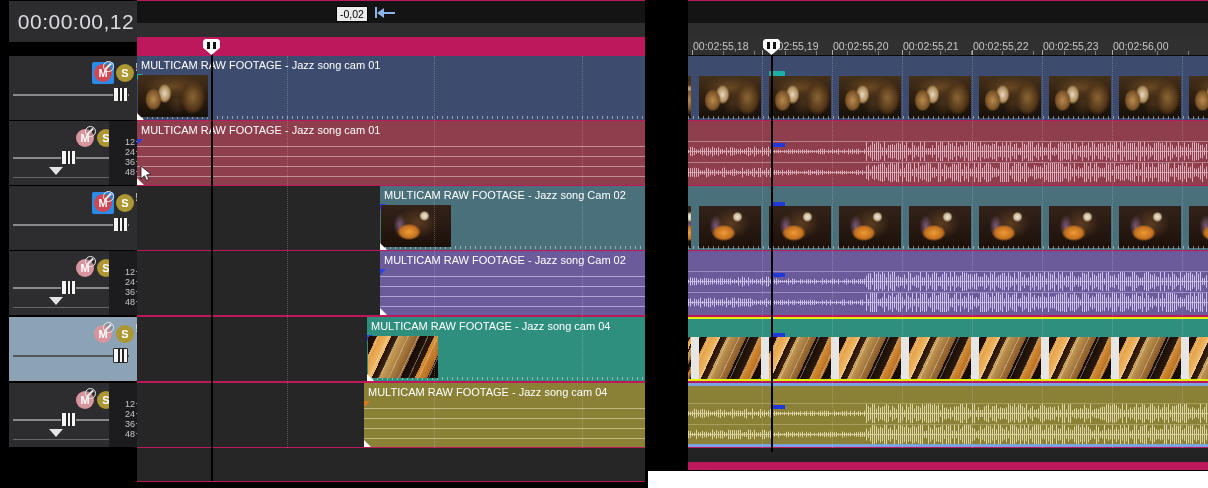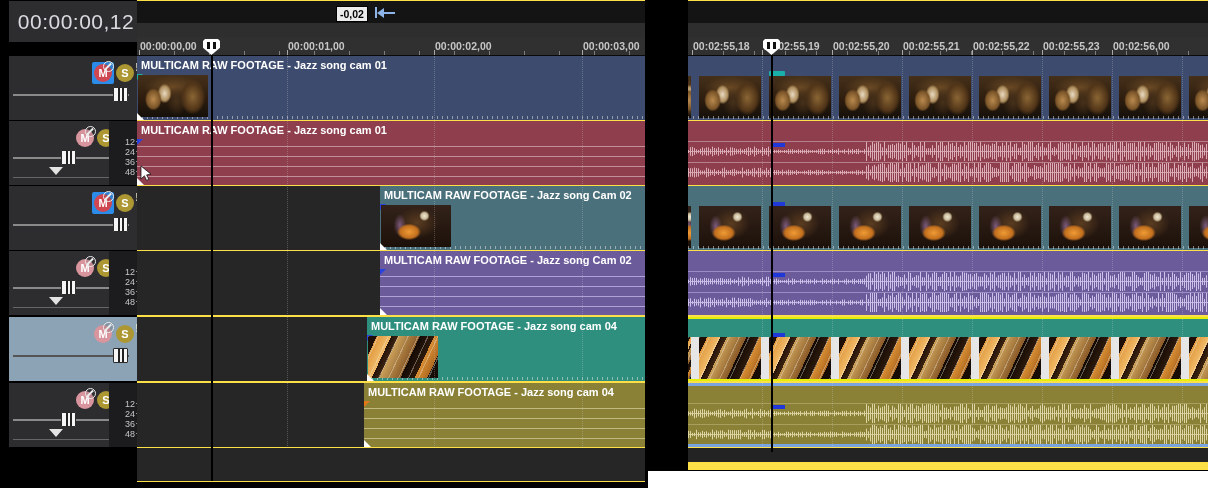--- a/index.html
+++ b/index.html
@@ -31,21 +31,21 @@
   .sl-line.thin{height:1px;background:#666;}
   .sl-handle{position:absolute;width:15px;height:15px;background:#f6f6f6;border:1px solid #2a2a2a;
              border-radius:1px;box-sizing:border-box;
              background-image:linear-gradient(to right,transparent 0 4px,#222 4px 6px,transparent 6px 8px,#222 8px 10px,transparent 10px);}
   .pan-tri{position:absolute;width:0;height:0;border-left:7px solid transparent;
            border-right:7px solid transparent;border-top:8px solid #e4e4e4;}
   .db-gutter{position:absolute;left:100px;top:0;width:34px;height:64px;background:#1c1c1f;}
   .db-row{position:absolute;left:0;width:26px;text-align:right;font-size:9px;color:#c6c6c6;line-height:10px;}
   .db-row::after{content:"";position:absolute;right:-5px;top:4px;width:4px;height:1px;background:#909090;}
   
-  .tl-panel{top:0;background:#fde047;overflow:hidden;font-weight:bold;}
+  .tl-panel{top:0;background:#be185d;overflow:hidden;}
   .markerbar-a{left:0;top:1px;height:22px;background:#141414;width:100%;}
   .markerbar-b{left:0;top:23px;height:14px;background:#2e2e2e;width:100%;}
   .ruler{left:0;top:37px;height:19px;background:#303030;border-bottom:1px solid #0a0a0a;width:100%;box-sizing:border-box;}
   .rlabel{position:absolute;top:3px;font-size:10.5px;color:#c6c6c6;white-space:nowrap;}
   .rtick{position:absolute;bottom:0;width:1px;height:5px;background:#a8a8a8;}
   .minorticks{position:absolute;left:0;bottom:0;height:4px;width:100%;}
   .trackrow{position:absolute;left:0;height:64px;background:#262626;width:100%;}
   .gridline{position:absolute;top:56px;width:0;border-left:1px dotted rgba(215,215,215,.28);z-index:5;}
   .ph-line{position:absolute;width:2px;background:#000;z-index:6;}
   .ph-marker{position:absolute;top:39px;width:17px;height:16px;background:#fff;z-index:7;
@@ -235,31 +235,20 @@
     <div class="abs markerbar-a"></div>
     <div class="abs markerbar-b"></div>
 
     <div id="tooltip" class="abs">-0,02</div>
     <div id="trim-arrow" class="abs">
       <span class="bar"></span>
         <span class="head"></span>
         <span class="shaft"></span>
     </div>
 
-    <div class="abs ruler">
-      <div class="minorticks" style="background:repeating-linear-gradient(to right,#7d7d7d 2px,#7d7d7d 3px,transparent 3px 37px)"></div>
-      <span class="rlabel" style="left:3px">00:00:00,00</span>
-      <span class="rlabel" style="left:151px">00:00:01,00</span>
-      <span class="rlabel" style="left:298px">00:00:02,00</span>
-      <span class="rlabel" style="left:446px">00:00:03,00</span>
-      <i class="rtick" style="left:2px"></i>
-        <i class="rtick" style="left:150px"></i>
-      <i class="rtick" style="left:297px"></i>
-        <i class="rtick" style="left:445px"></i>
-    </div>
 
     <div class="trackrow" style="top:56px"></div>
     <div class="trackrow" style="top:121px"></div>
     <div class="trackrow" style="top:186px"></div>
     <div class="trackrow" style="top:251px"></div>
     <div class="trackrow" style="top:317px"></div>
     <div class="trackrow" style="top:383px"></div>
     <div class="trackrow" style="top:448px;height:33px"></div>
 
     <div class="clip" style="left:0;top:56px;width:508px;background:#3d4b6e">

